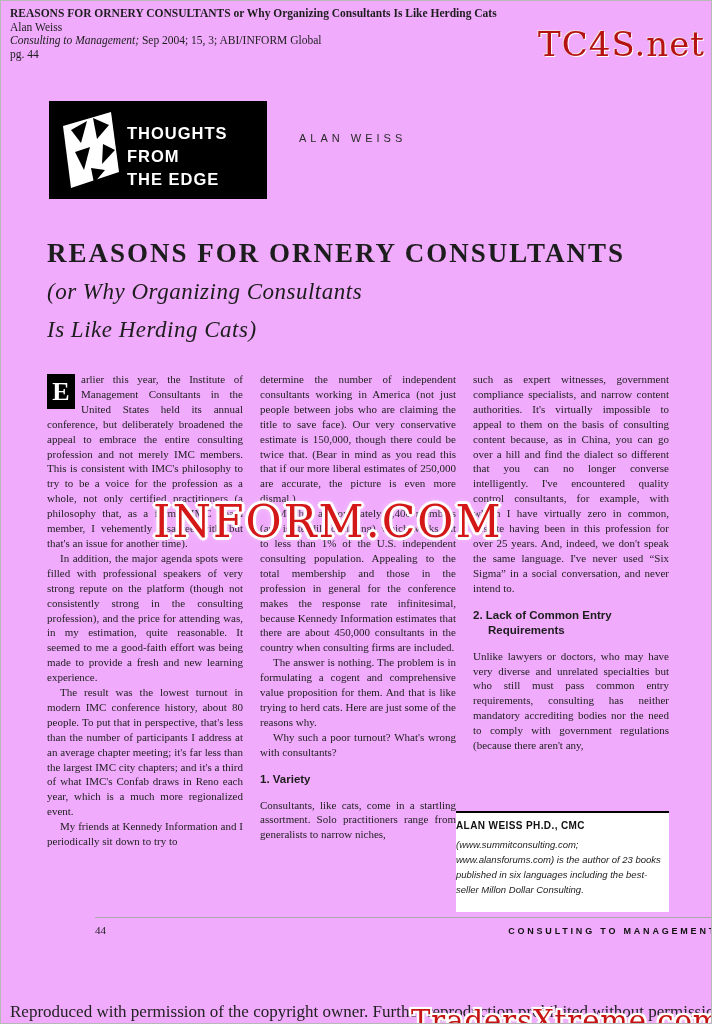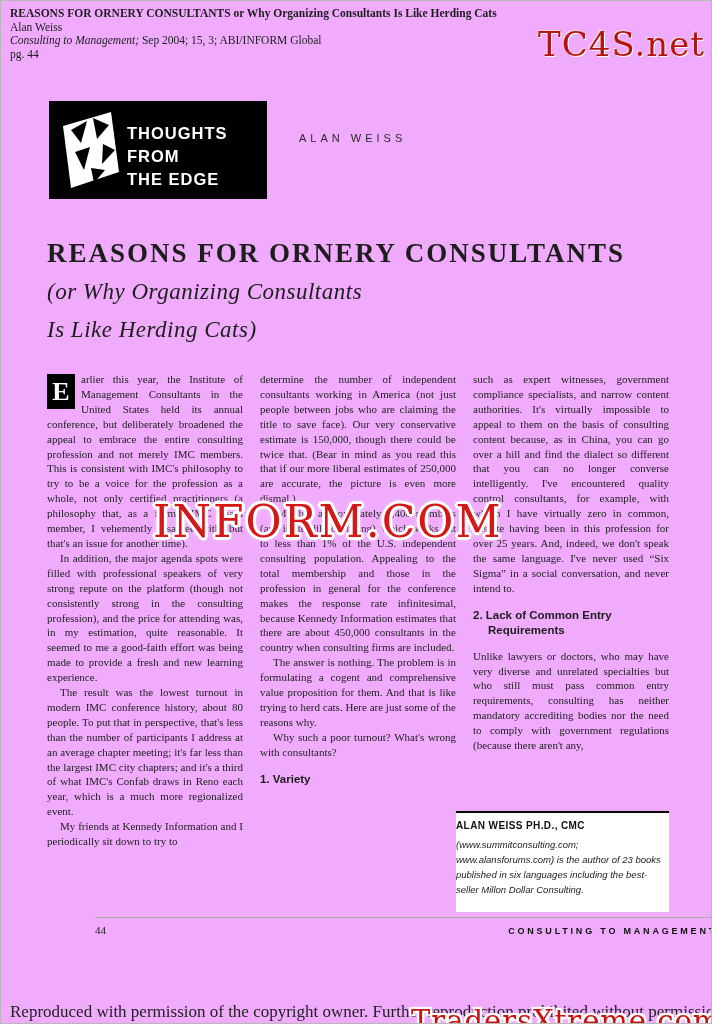--- a/index.html
+++ b/index.html
@@ -134,20 +134,21 @@
       <p>In addition, the major agenda spots were filled with professional speakers of very strong repute on the platform (though not consistently strong in the consulting profession), and the price for attending was, in my estimation, quite reasonable. It seemed to me a good-faith effort was being made to provide a fresh and new learning experience.</p>
       <p>The result was the lowest turnout in modern IMC conference history, about 80 people. To put that in perspective, that's less than the number of participants I address at an average chapter meeting; it's far less than the largest IMC city chapters; and it's a third of what IMC's Confab draws in Reno each year, which is a much more regionalized event.</p>
       <p>My friends at Kennedy Information and I periodically sit down to try to</p>
     </div>
     <div class="col">
       <p class="first">determine the number of independent consultants working in America (not just people between jobs who are claiming the title to save face). Our very conservative estimate is 150,000, though there could be twice that. (Bear in mind as you read this that if our more liberal estimates of 250,000 are accurate, the picture is even more dismal.)</p>
       <p>IMC has approximately 1,400 members (and is steadily declining), which works out to less than 1% of the U.S. independent consulting population. Appealing to the total membership and those in the profession in general for the conference makes the response rate infinitesimal, because Kennedy Information estimates that there are about 450,000 consultants in the country when consulting firms are included.</p>
       <p>The answer is nothing. The problem is in formulating a cogent and comprehensive value proposition for them. And that is like trying to herd cats. Here are just some of the reasons why.</p>
       <p>Why such a poor turnout? What's wrong with consultants?</p>
       <h3 class="sec-h">1. Variety</h3>
+      <p class="first">Consultants, like cats, come in a startling assortment. Solo practitioners range from generalists to narrow niches,</p>
     </div>
     <div class="col">
       <p class="first">such as expert witnesses, government compliance specialists, and narrow content authorities. It's virtually impossible to appeal to them on the basis of consulting content because, as in China, you can go over a hill and find the dialect so different that you can no longer converse intelligently. I've encountered quality control consultants, for example, with whom I have virtually zero in common, despite having been in this profession for over 25 years. And, indeed, we don't speak the same language. I've never used “Six Sigma” in a social conversation, and never intend to.</p>
       <h3 class="sec-h hang">2. Lack of Common Entry Requirements</h3>
       <p class="first">Unlike lawyers or doctors, who may have very diverse and unrelated specialties but who still must pass common entry requirements, consulting has neither mandatory accrediting bodies nor the need to comply with government regulations (because there aren't any,</p>
     </div>
   </div>
 
   <div class="bio">
     <div class="bio-name">ALAN WEISS PH.D., CMC</div>

